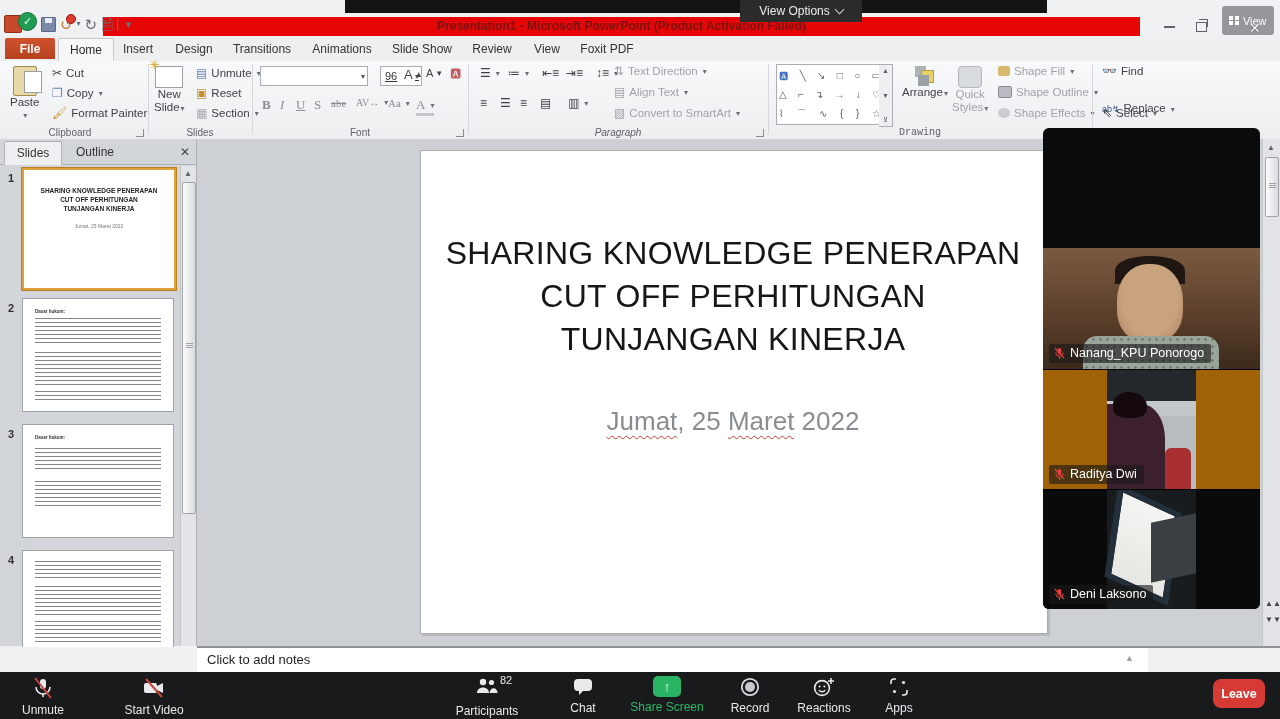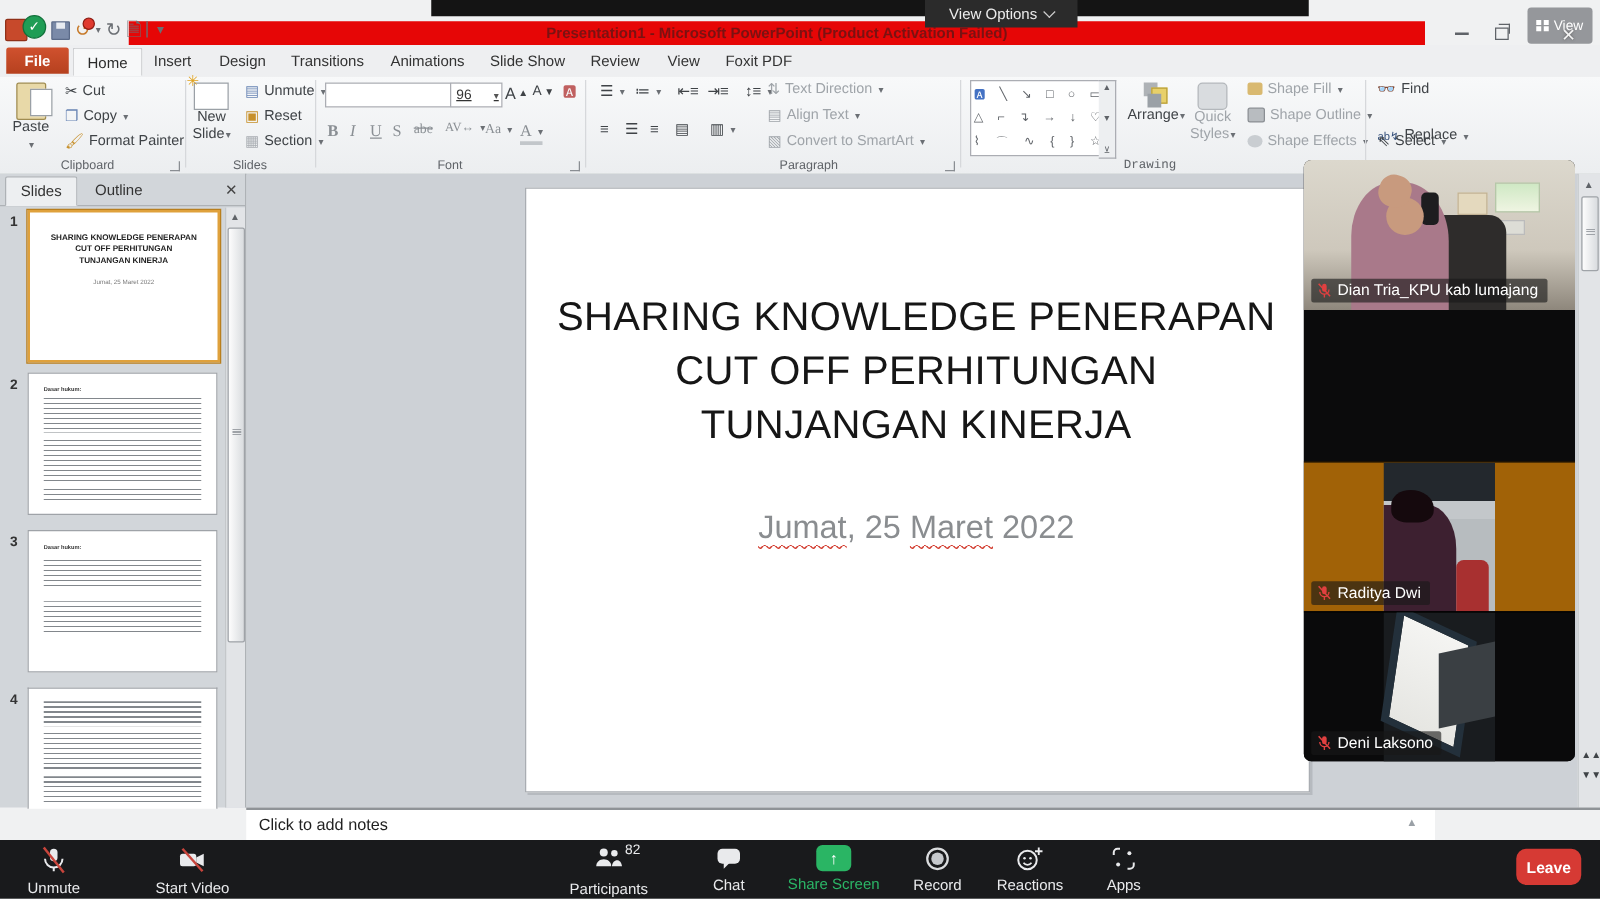--- a/index.html
+++ b/index.html
@@ -249,21 +249,21 @@
         <span>Section</span>
         <span class="dd">▾</span>
       </div>
     <div class="glabel" style="left:160px;width:80px;">Slides</div>
     <div class="gsep" style="left:252px;"></div>
 
     <div class="combo" style="left:260px;top:5px;width:100px;">
       <span></span>
         <span class="dd">▾</span>
     </div>
-    <div class="combo" style="left:360px;top:5px;width:34px;text-decoration:underline;">
+    <div class="combo" style="left:380px;top:5px;width:34px;text-decoration:underline;">
       <span>96</span>
         <span class="dd">▾</span>
     </div>
     <div class="rbtn" style="left:404px;top:6px;font-size:13px;">A<span style="font-size:8px;margin-left:-2px;">▲</span></div>
     <div class="rbtn" style="left:426px;top:6px;font-size:11px;">A<span style="font-size:8px;margin-left:-2px;">▼</span></div>
     <div class="rbtn" style="left:450px;top:6px;">
         <span class="mini" style="color:#C06060;">🅰</span>
       </div>
     <div class="rbtn fmt" style="left:262px;top:36px;font-weight:bold;">B</div>
     <div class="rbtn fmt" style="left:280px;top:36px;font-style:italic;">I</div>
@@ -319,21 +319,21 @@
     <div class="rbtn dis" style="left:614px;top:25px;">
         <span class="mini">▤</span>
         <span>Align Text</span>
         <span class="dd">▾</span>
       </div>
     <div class="rbtn dis" style="left:614px;top:46px;">
         <span class="mini">▧</span>
         <span>Convert to SmartArt</span>
         <span class="dd">▾</span>
       </div>
-    <div class="glabel" style="left:607px;width:80px;">Paragraph</div>
+    <div class="glabel" style="left:578px;width:80px;font-style:italic;">Paragraph</div>
     <div class="launcher" style="left:756px;"></div>
     <div class="gsep" style="left:768px;"></div>
 
     <div class="shape-gallery">
       <div class="shape-row">
           <span style="color:#4472C4;">🅰</span>
           <span>╲</span>
           <span>↘</span>
           <span>□</span>
           <span>○</span>
@@ -472,37 +472,32 @@
     <div class="scroll-arrow" style="top:476px;left:2px;color:#3F4347;">▼▼</div>
   </div>
 
   <div class="abs notes-divider"></div>
   <div class="abs notes">
     <div class="notes-text">Click to add notes</div>
     <div class="notes-arrow">▲</div>
   </div>
 
   <div class="abs video-panel">
-    <div class="tile t1 t1bg" style="top:0;height:120px;">
-      <div class="card-a"></div>
-        <div class="card-b"></div>
-        <div class="card-c"></div>
-      <div class="chair"></div>
-        <div class="person"></div>
-        <div class="phones"></div>
-        <div class="face"></div>
-        <div class="hand"></div>
+    <div class="tile t2 t2bg" style="top:120px;height:121px;">
+      <div class="hair"></div>
+        <div class="head"></div>
+        <div class="shirt"></div>
       <div class="badge">
         <svg width="11" height="13" viewBox="0 0 12 14">
             <rect x="4" y="1" width="4" height="7" rx="2" fill="#E04040"></rect>
             <path d="M2 6a4 4 0 0 0 8 0" stroke="#E04040" stroke-width="1.2" fill="none"></path>
             <line x1="6" y1="10" x2="6" y2="13" stroke="#E04040" stroke-width="1.2"></line>
             <line x1="1" y1="1" x2="11" y2="12" stroke="#E04040" stroke-width="1.3"></line>
           </svg>
-        <span>Dian Tria_KPU kab lumajang</span>
+        <span>Nanang_KPU Ponorogo</span>
       </div>
     </div>
     <div class="tile t3" style="top:241px;height:120px;background:#a16207;">
       <div class="strip">
           <div class="fig"></div>
           <div class="hair"></div>
           <div class="chair"></div>
         </div>
       <div class="badge">
         <svg width="11" height="13" viewBox="0 0 12 14">

